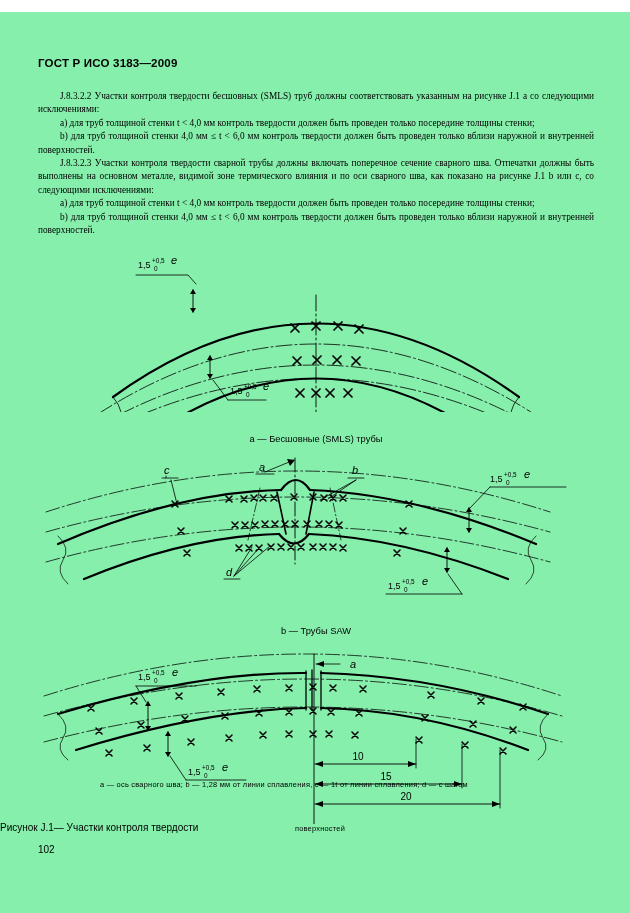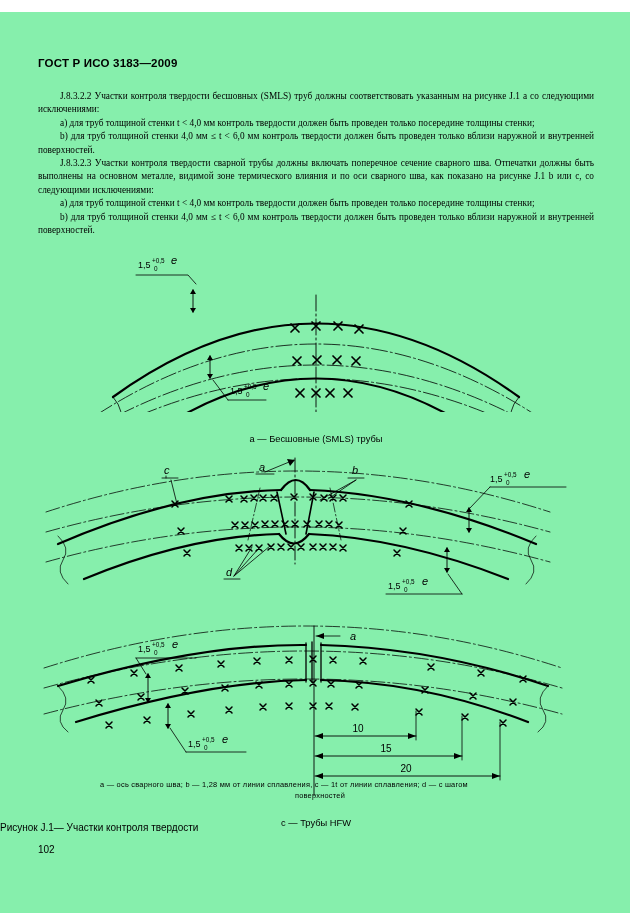--- a/index.html
+++ b/index.html
@@ -67,20 +67,21 @@
     left: 100px;
     top: 768px;
     width: 440px;
     font-size: 7.4px;
     line-height: 10.6px;
     text-align: justify;
     letter-spacing: 0.25px;
   }
   .footnote .last-line {
     text-align: center;
+    margin-top: 33px;
   }
   .fig-title {
     position: absolute;
     left: 0;
     top: 810px;
     width: 630px;
     text-align: left;
     font-size: 10px;
   }
   .page-number {
@@ -290,20 +291,21 @@
         <text x="452" y="30" font-size="9">1,5</text>
         <text x="466" y="25" font-size="6.4">+0,5</text>
         <text x="468" y="33" font-size="6.4">0</text>
         <text x="486" y="26" font-size="11" font-style="italic">e</text>
 
         <text x="350" y="137" font-size="9">1,5</text>
         <text x="364" y="132" font-size="6.4">+0,5</text>
         <text x="366" y="140" font-size="6.4">0</text>
         <text x="384" y="133" font-size="11" font-style="italic">e</text>
       </svg>
+      <div class="fig-caption">b — Трубы SAW</div>
     </div>
 
     <div class="fig" style="margin-top:10px;">
       <svg width="556" height="178" viewBox="0 0 556 178">
         <g fill="none" stroke="#000" stroke-linecap="round">
 
           <path d="M20 68 Q160 26 268 27" stroke-width="2.2"></path>
           <path d="M283 27 Q398 30 510 68" stroke-width="2.2"></path>
 
           <path d="M38 104 Q168 64 268 62" stroke-width="2.2"></path>
@@ -408,21 +410,20 @@
 
         <text x="150" y="129" font-size="9">1,5</text>
         <text x="164" y="124" font-size="6.4">+0,5</text>
         <text x="166" y="132" font-size="6.4">0</text>
         <text x="184" y="125" font-size="11" font-style="italic">e</text>
 
         <text x="320" y="114" font-size="10" text-anchor="middle">10</text>
         <text x="348" y="134" font-size="10" text-anchor="middle">15</text>
         <text x="368" y="154" font-size="10" text-anchor="middle">20</text>
       </svg>
-      <div class="fig-caption">c — Трубы HFW</div>
     </div>
 
   </div>
 
   <div class="footnote">
     <div>a — ось сварного шва; b — 1,28 мм от линии сплавления, c — 1t от линии сплавления; d — с шагом</div>
     <div class="last-line">поверхностей</div>
   </div>
 
   <div class="fig-title">Рисунок J.1— Участки контроля твердости</div>

